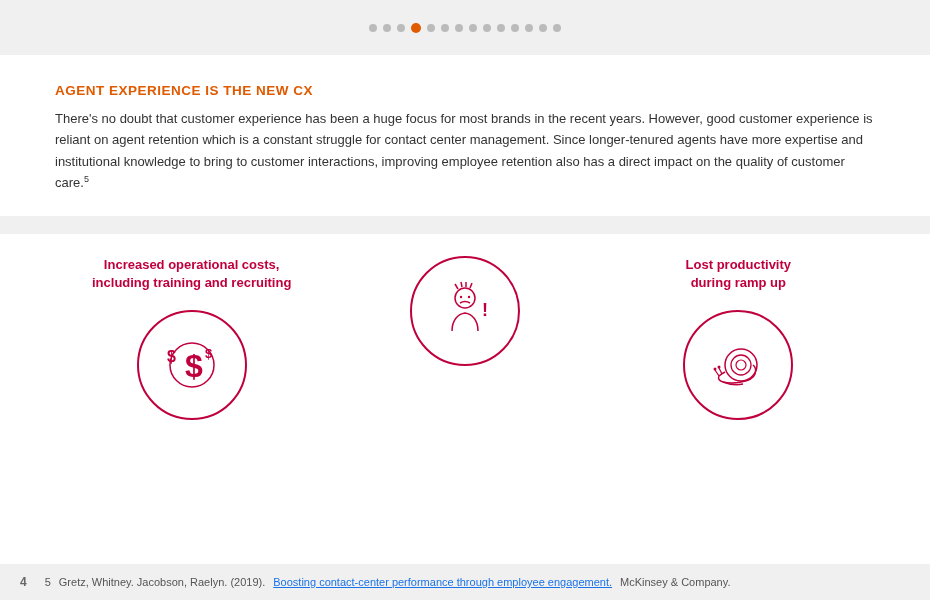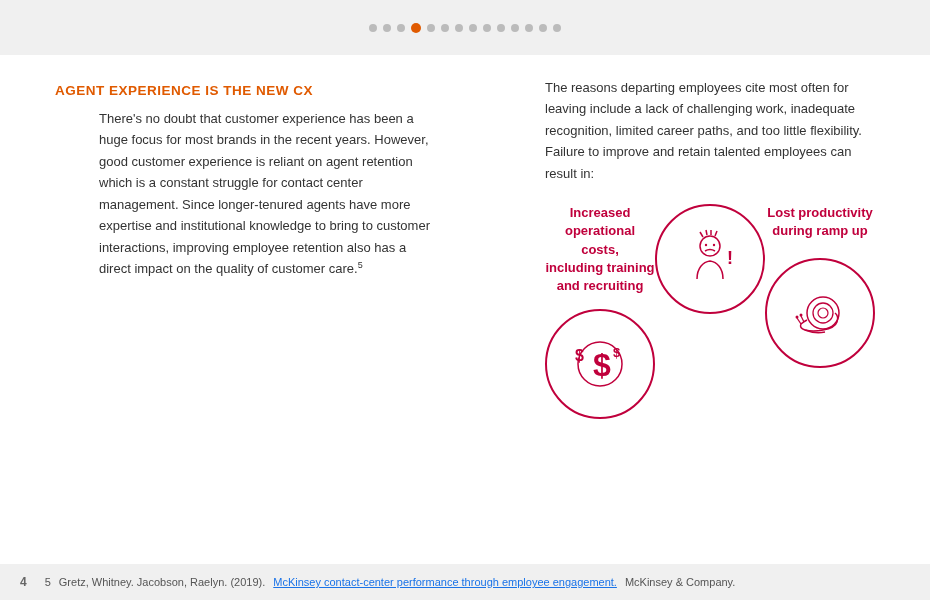--- a/index.html
+++ b/index.html
@@ -43,20 +43,21 @@
       background: #e05a00;
       width: 10px;
       height: 10px;
     }
 
     
     .main-content {
       background: #84cc16;
       flex: 1;
       display: flex;
+      flex-direction: column;
       overflow: hidden;
     }
 
     
     .section-top {
       padding: 28px 55px 22px 55px;
       background: #ffffff;
     }
 
     .section-title {
@@ -65,21 +66,20 @@
       font-weight: 700;
       text-transform: uppercase;
       letter-spacing: 0.5px;
       margin-bottom: 10px;
     }
 
     .section-body {
       color: #333;
       font-size: 13px;
       line-height: 1.65;
-      margin-left: 44px;
     }
 
     .superscript {
       font-size: 9px;
       vertical-align: super;
     }
 
     
     .divider {
       height: 18px;
@@ -192,21 +192,20 @@
     <div class="section-top">
       <div class="section-title">AGENT EXPERIENCE IS THE NEW CX</div>
       <div class="section-body">
         <span>There's no doubt that customer experience has been a huge focus for most brands in the recent years. However, good customer experience is reliant on agent retention which is a constant struggle for contact center management. Since longer-tenured agents have more expertise and institutional knowledge to bring to customer interactions, improving employee retention also has a direct impact on the quality of customer care.</span><sup class="superscript">5</sup>
       </div>
     </div>
 
     <div class="divider"></div>
 
     <div class="section-bottom">
-      <div class="section-bottom-para">The reasons departing employees cite most often for leaving include a lack of challenging work, inadequate recognition, limited career paths, and too little flexibility. Failure to improve and retain talented employees can result in:</div>
 
       <div class="three-cols">
 
         <div class="col-item">
           <div class="col-label">Increased operational costs,<br>including training and recruiting</div>
           <div class="icon-circle">
             <svg viewBox="0 0 70 70" fill="none" xmlns="http://www.w3.org/2000/svg">
 
               <circle cx="35" cy="35" r="22" stroke="#c0003c" stroke-width="1.5" fill="none"></circle>
 
@@ -264,17 +263,17 @@
 
       </div>
     </div>
 
   </div>
 
   <div class="footer">
     <span class="footer-page-num">4</span>
     <span>5</span>
     <span>Gretz, Whitney. Jacobson, Raelyn. (2019).</span>
-    <a class="footer-link" href="#">McKinsey contact-center performance through employee engagement.</a>
+    <a class="footer-link" href="#">Boosting contact-center performance through employee engagement.</a>
     <span>McKinsey &amp; Company.</span>
   </div>
 
 </div>
 
 </body></html>

